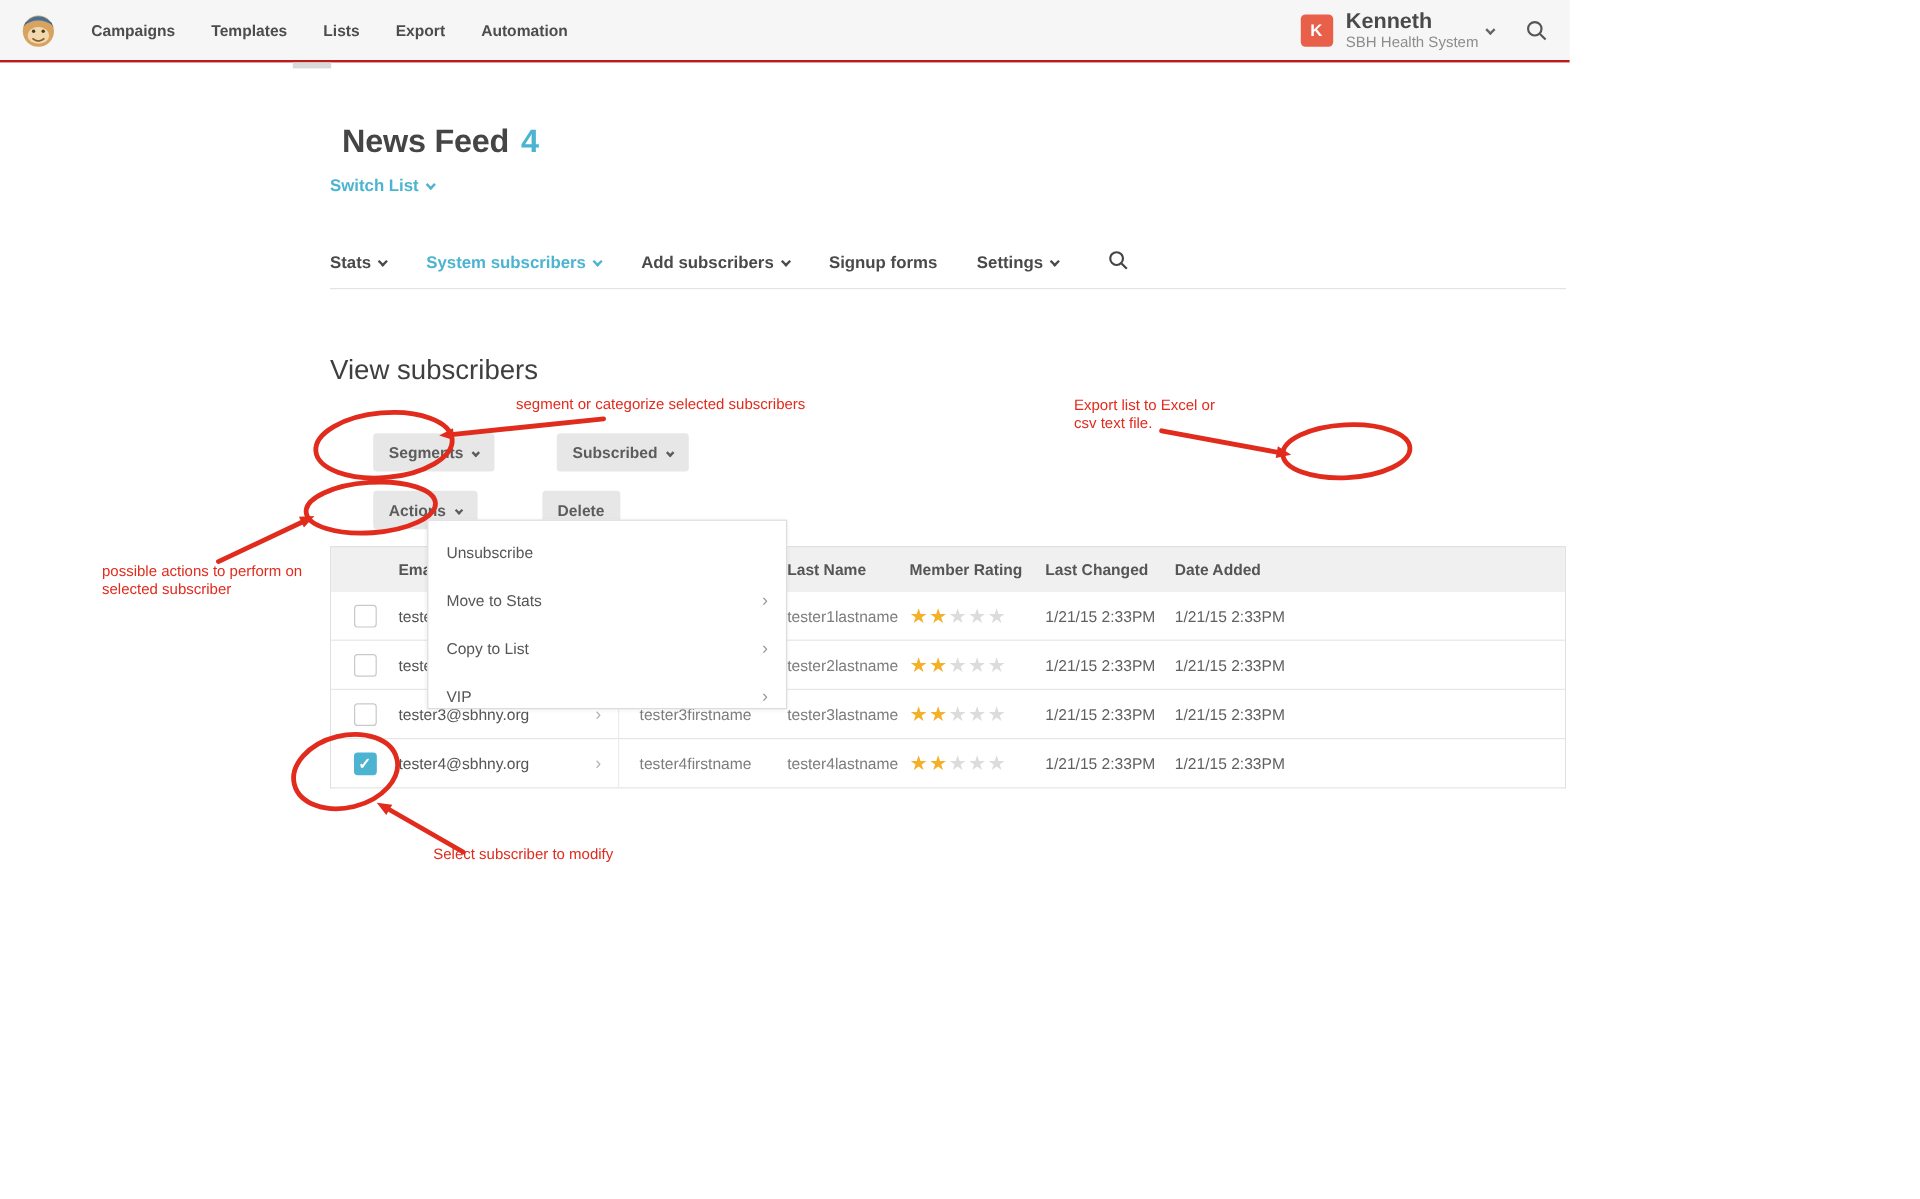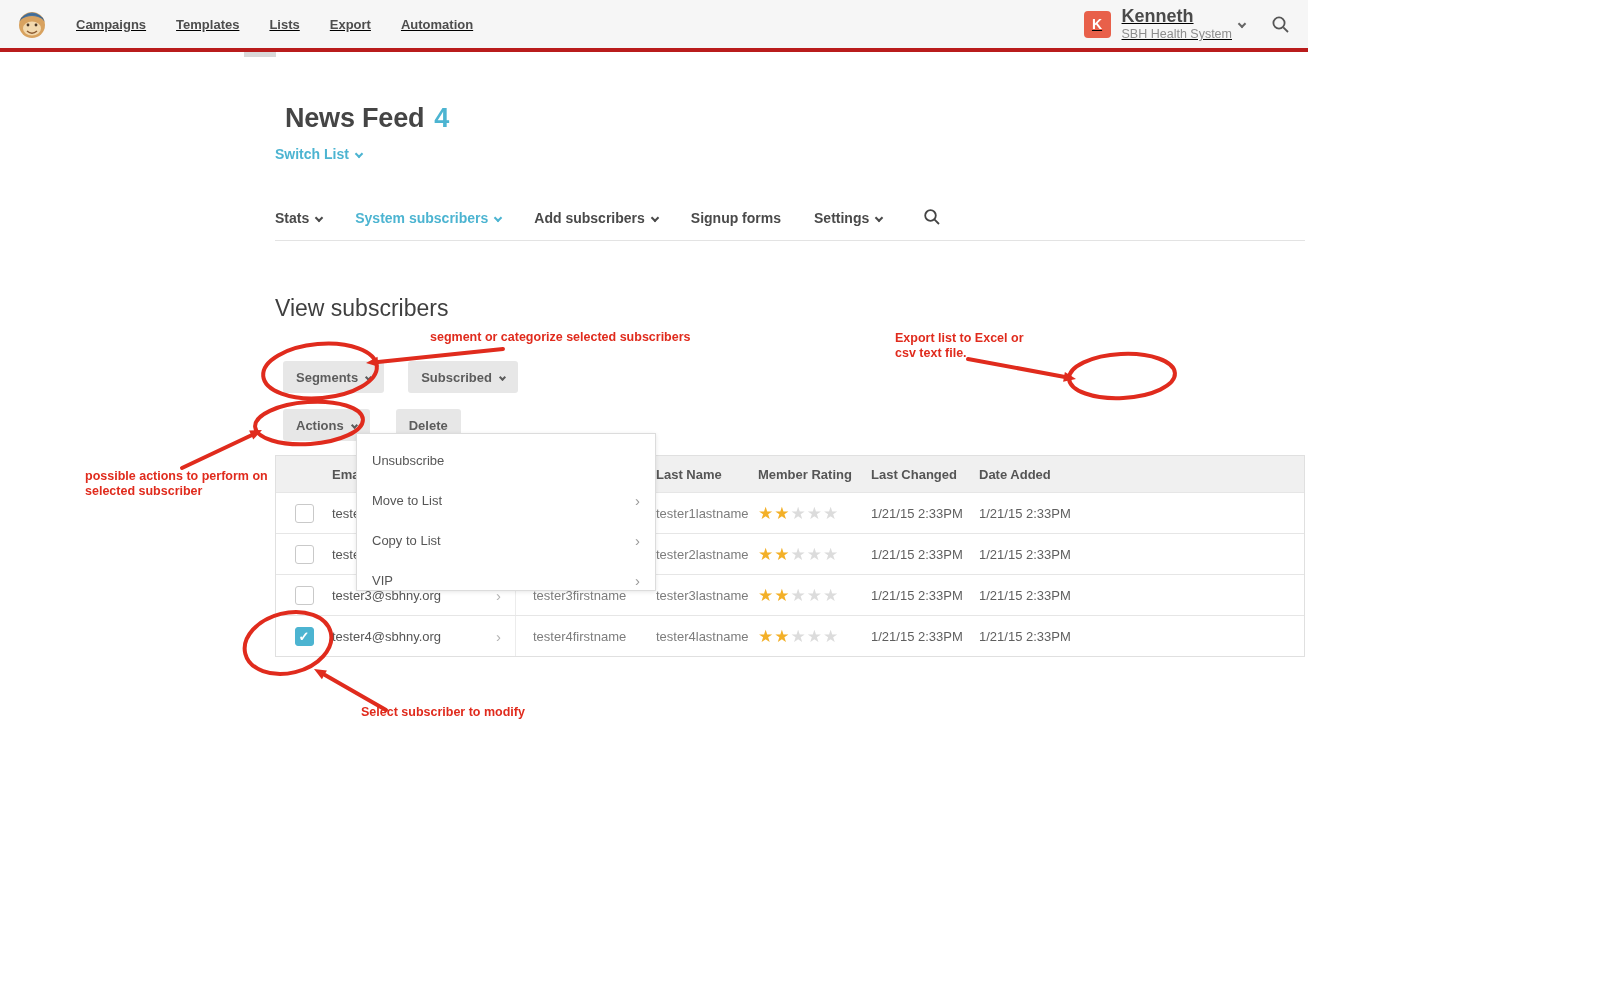--- a/index.html
+++ b/index.html
@@ -7,22 +7,22 @@
     --avatar:#e8604a; --btn-bg:#e7e7e7; --btn-text:#5c5c5c; --ink:#444;
     --row-border:#e6e6e6;
   }
   *{box-sizing:border-box; margin:0; padding:0;}
   html,body{width:1600px; height:999px; background:#fff; overflow:hidden;
     font-family:"Liberation Sans", sans-serif;}
   body{position:relative;}
 
   
   .topbar{position:absolute; left:0; top:0; width:1308px; height:52px;
-    background:#f6f6f6; border-bottom:4px solid #b91c1c;
-    display:flex; align-items:center;text-decoration:underline;}
+    background:#f6f6f6; border-bottom:2px solid #b91c1c;
+    display:flex; align-items:center;}
   .logo{margin-left:16px; width:32px; height:32px; flex:0 0 auto;}
   .nav{display:flex; align-items:center; margin-left:28px; gap:30px;}
   .nav-item{font-size:13px; font-weight:700; color:#4d4d4d; cursor:pointer; position:relative;}
   .nav-underline{position:absolute; left:244px; top:52px; width:32px; height:5px; background:#d9d9d9;}
   .top-right{margin-left:auto; display:flex; align-items:center; margin-right:18px; gap:0;}
   .avatar{width:27px; height:27px; border-radius:4px; background:var(--avatar);
     color:#fff; font-size:14px; font-weight:700; display:flex; align-items:center; justify-content:center;}
   .user-meta{margin-left:11px; line-height:1.15;}
   .user-name{font-size:18px; font-weight:700; color:#4a4a4a;}
   .user-org{font-size:12.5px; color:#8d8d8d;}
@@ -48,21 +48,21 @@
 
   
   .section-title{position:absolute; left:275px; top:295px; font-size:23px; font-weight:400; color:#3f3f3f;}
 
   .toolbar1{position:absolute; left:283px; top:361px; width:1022px; display:flex; align-items:center;}
   .toolbar2{position:absolute; left:283px; top:409px; display:flex; align-items:center; gap:26px;}
   .tb-left{display:flex; gap:24px;}
   .tb-right{margin-left:auto; display:flex; gap:8px;}
   .btn{background:var(--btn-bg); color:var(--btn-text); border:none; border-radius:3px;
     font-family:inherit; font-size:13px; font-weight:700; height:28px; padding:16px 13px;
-    display:inline-flex; align-items:center; cursor:pointer;}
+    display:inline-flex; align-items:center; cursor:pointer;margin-left:28px;}
   .btn .chev{margin-left:8px; width:5px; height:5px;}
 
   
   .table{position:absolute; left:275px; top:455px; width:1030px; border:1px solid #e0e0e0; border-top:none;}
   .thead{display:grid; grid-template-columns:56px 184px 140px 102px 113px 108px 1fr;
     background:#f0f0f0; height:37px; align-items:center; border-top:1px solid #e0e0e0;}
   .thead .th{font-size:13px; font-weight:700; color:#555;}
   .trow{display:grid; grid-template-columns:56px 184px 140px 102px 113px 108px 1fr;
     height:41px; align-items:center; background:#fff; border-top:1px solid var(--row-border);}
   .cell-check{display:flex; justify-content:center;}
@@ -85,21 +85,21 @@
 
   
   .dropdown{position:absolute; left:356px; top:433px; width:300px; height:158px;
     background:#fff; border:1px solid #dcdcdc; box-shadow:0 1px 4px rgba(0,0,0,0.10); z-index:5;}
   .dd-item{height:39px; margin-top:1px; display:flex; align-items:center; padding:0 15px;
     font-size:13px; color:#565656; cursor:pointer;}
   .dd-item:first-child{margin-top:7px;}
   .dd-chev{margin-left:auto; color:#9a9a9a; font-size:15px;}
 
   
-  .ann-text{position:absolute; color:var(--red); font-weight:700; font-size:12.5px;
+  .ann-text{position:absolute; color:var(--red); font-weight:400; font-size:12.5px;
     line-height:15px; z-index:9; white-space:pre;}
   #ann-segment{left:430px; top:330px;}
   #ann-export{left:895px; top:331px;}
   #ann-actions{left:85px; top:469px;}
   #ann-select{left:361px; top:705px;}
   .overlay{position:absolute; left:0; top:0; width:1600px; height:999px; z-index:8; pointer-events:none;}
   .ann-stroke{stroke:var(--red); fill:none; stroke-width:4; stroke-linecap:round;}
   .ann-fill{fill:var(--red); stroke:none;}
 </style>
 </head>
@@ -251,21 +251,21 @@
     <div class="cell-date">1/21/15 2:33PM</div>
     <div class="cell-date">1/21/15 2:33PM</div>
   </div>
 </div>
 
 <div class="dropdown">
   <div class="dd-item">
       <span>Unsubscribe</span>
     </div>
   <div class="dd-item">
-      <span>Move to List</span>
+      <span>Move to Stats</span>
       <span class="dd-chev">›</span>
     </div>
   <div class="dd-item">
       <span>Copy to List</span>
       <span class="dd-chev">›</span>
     </div>
   <div class="dd-item">
       <span>VIP</span>
       <span class="dd-chev">›</span>
     </div>

